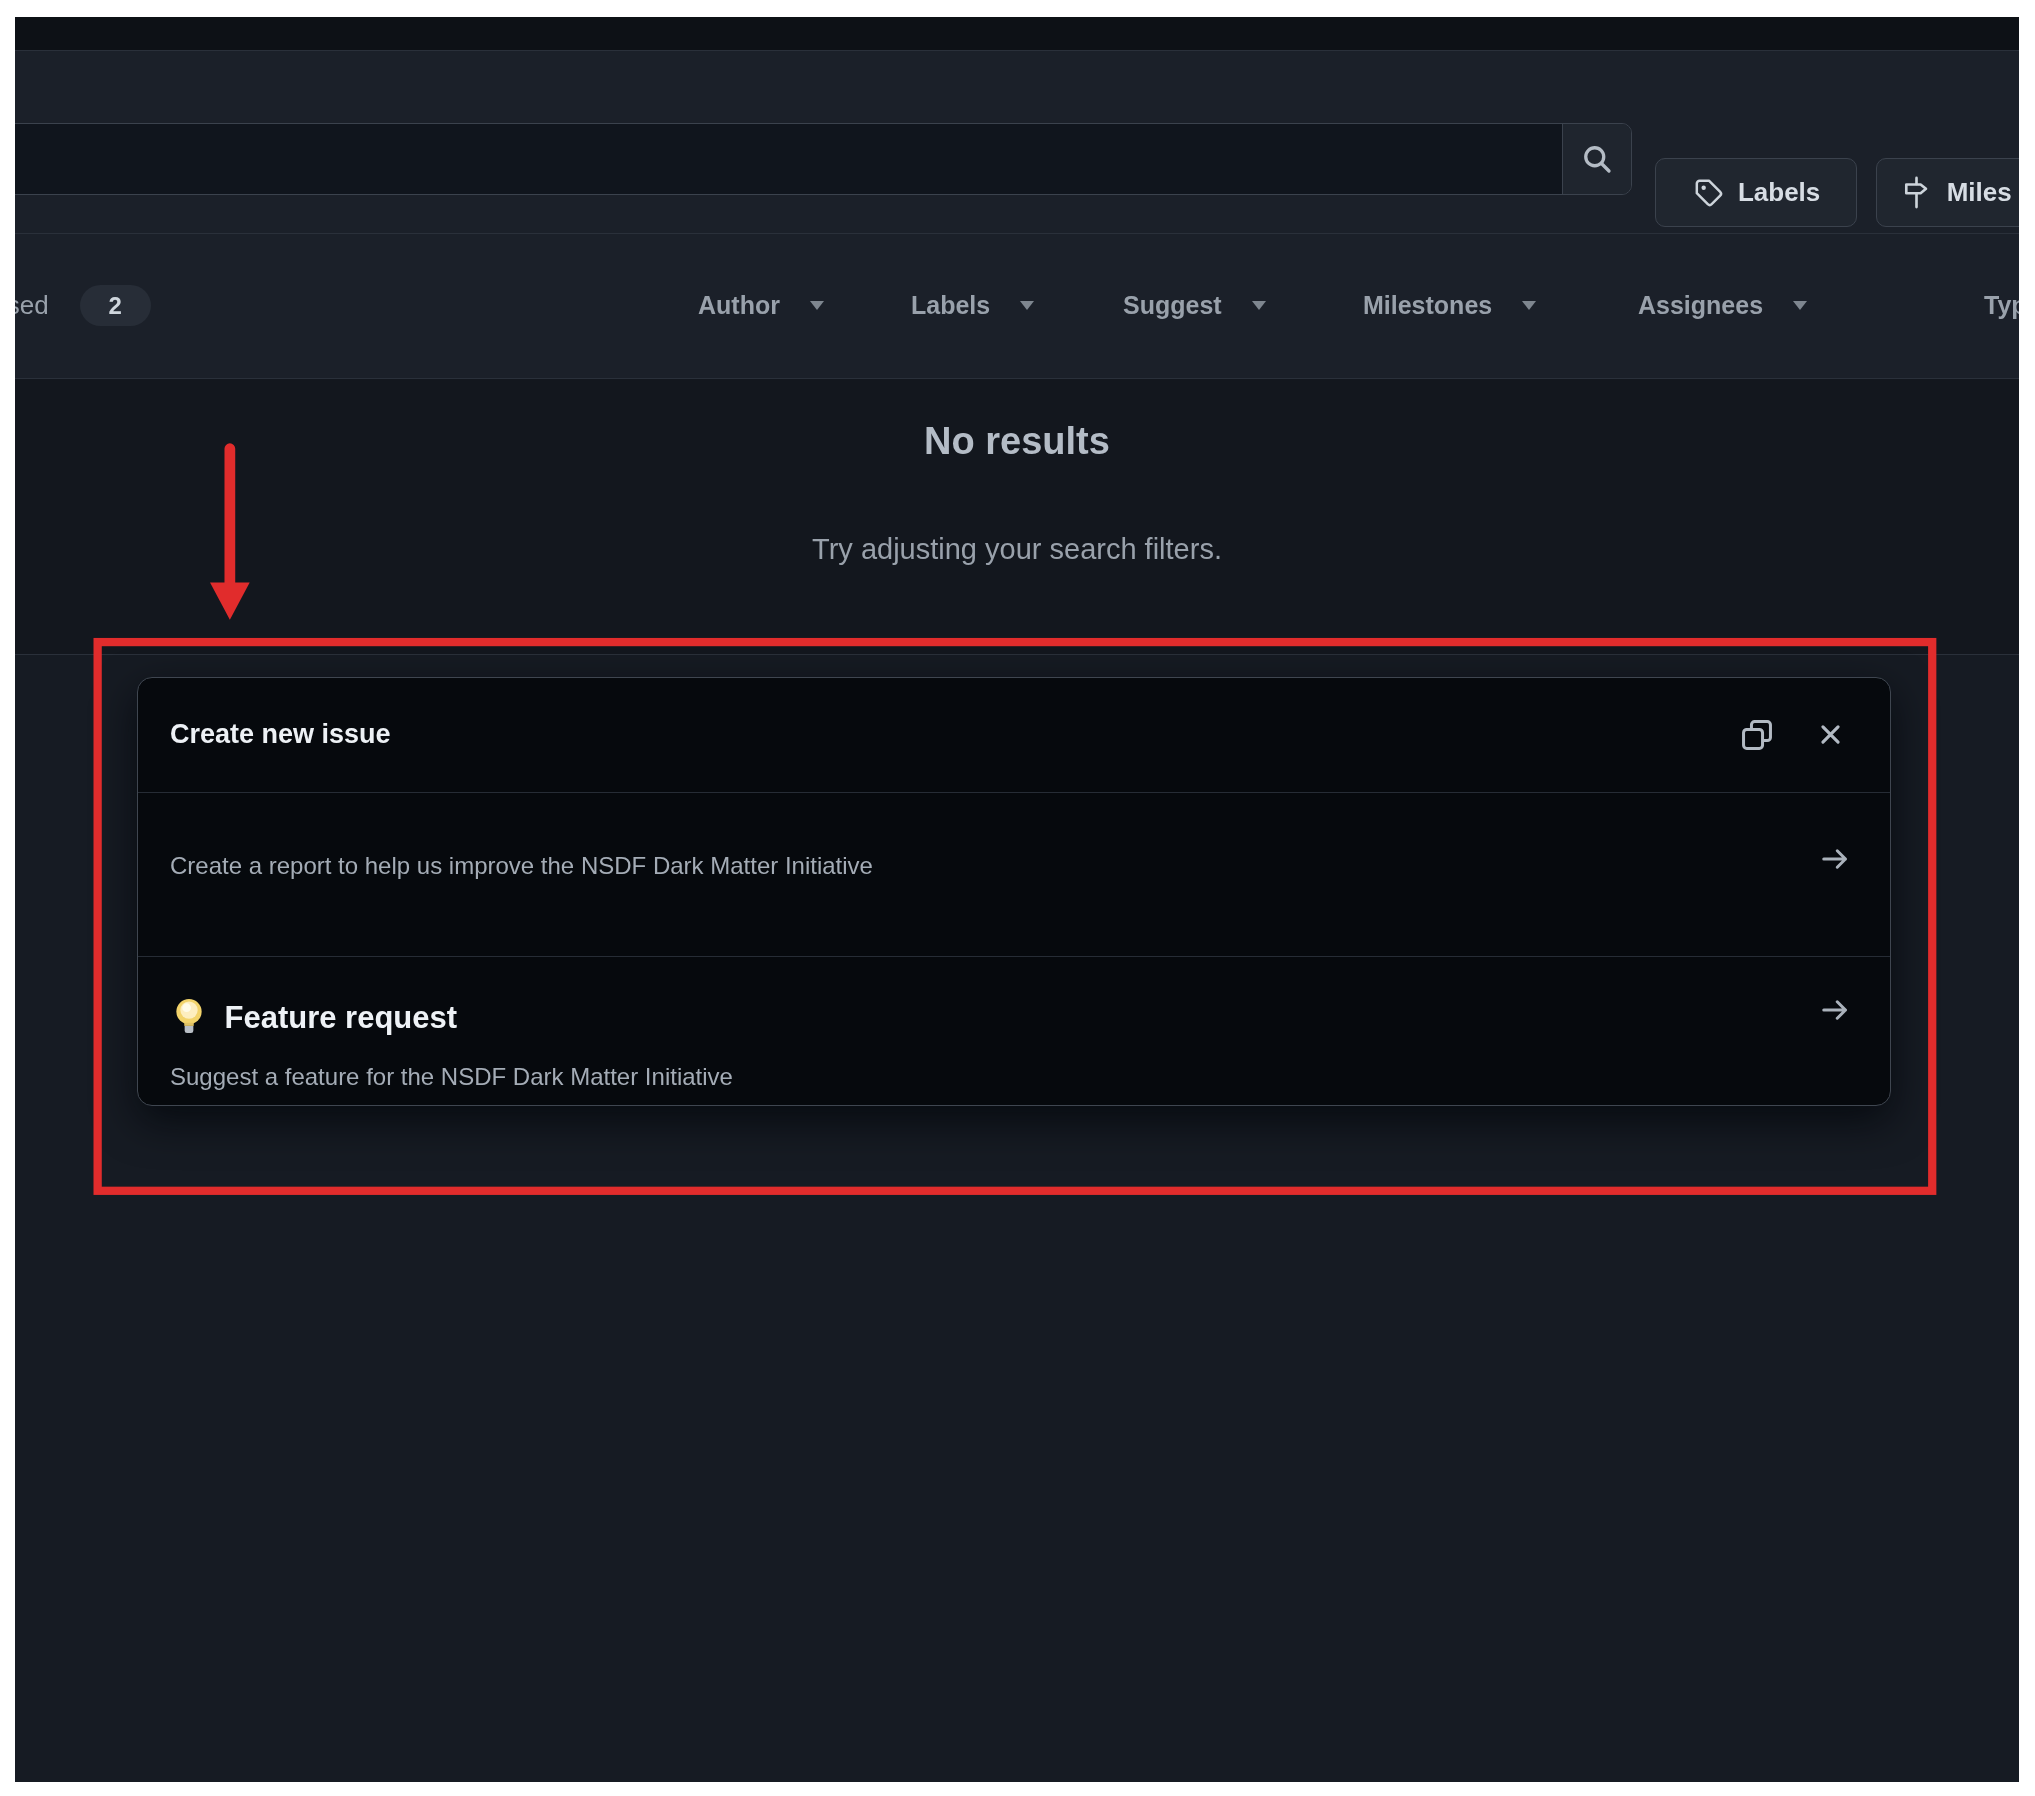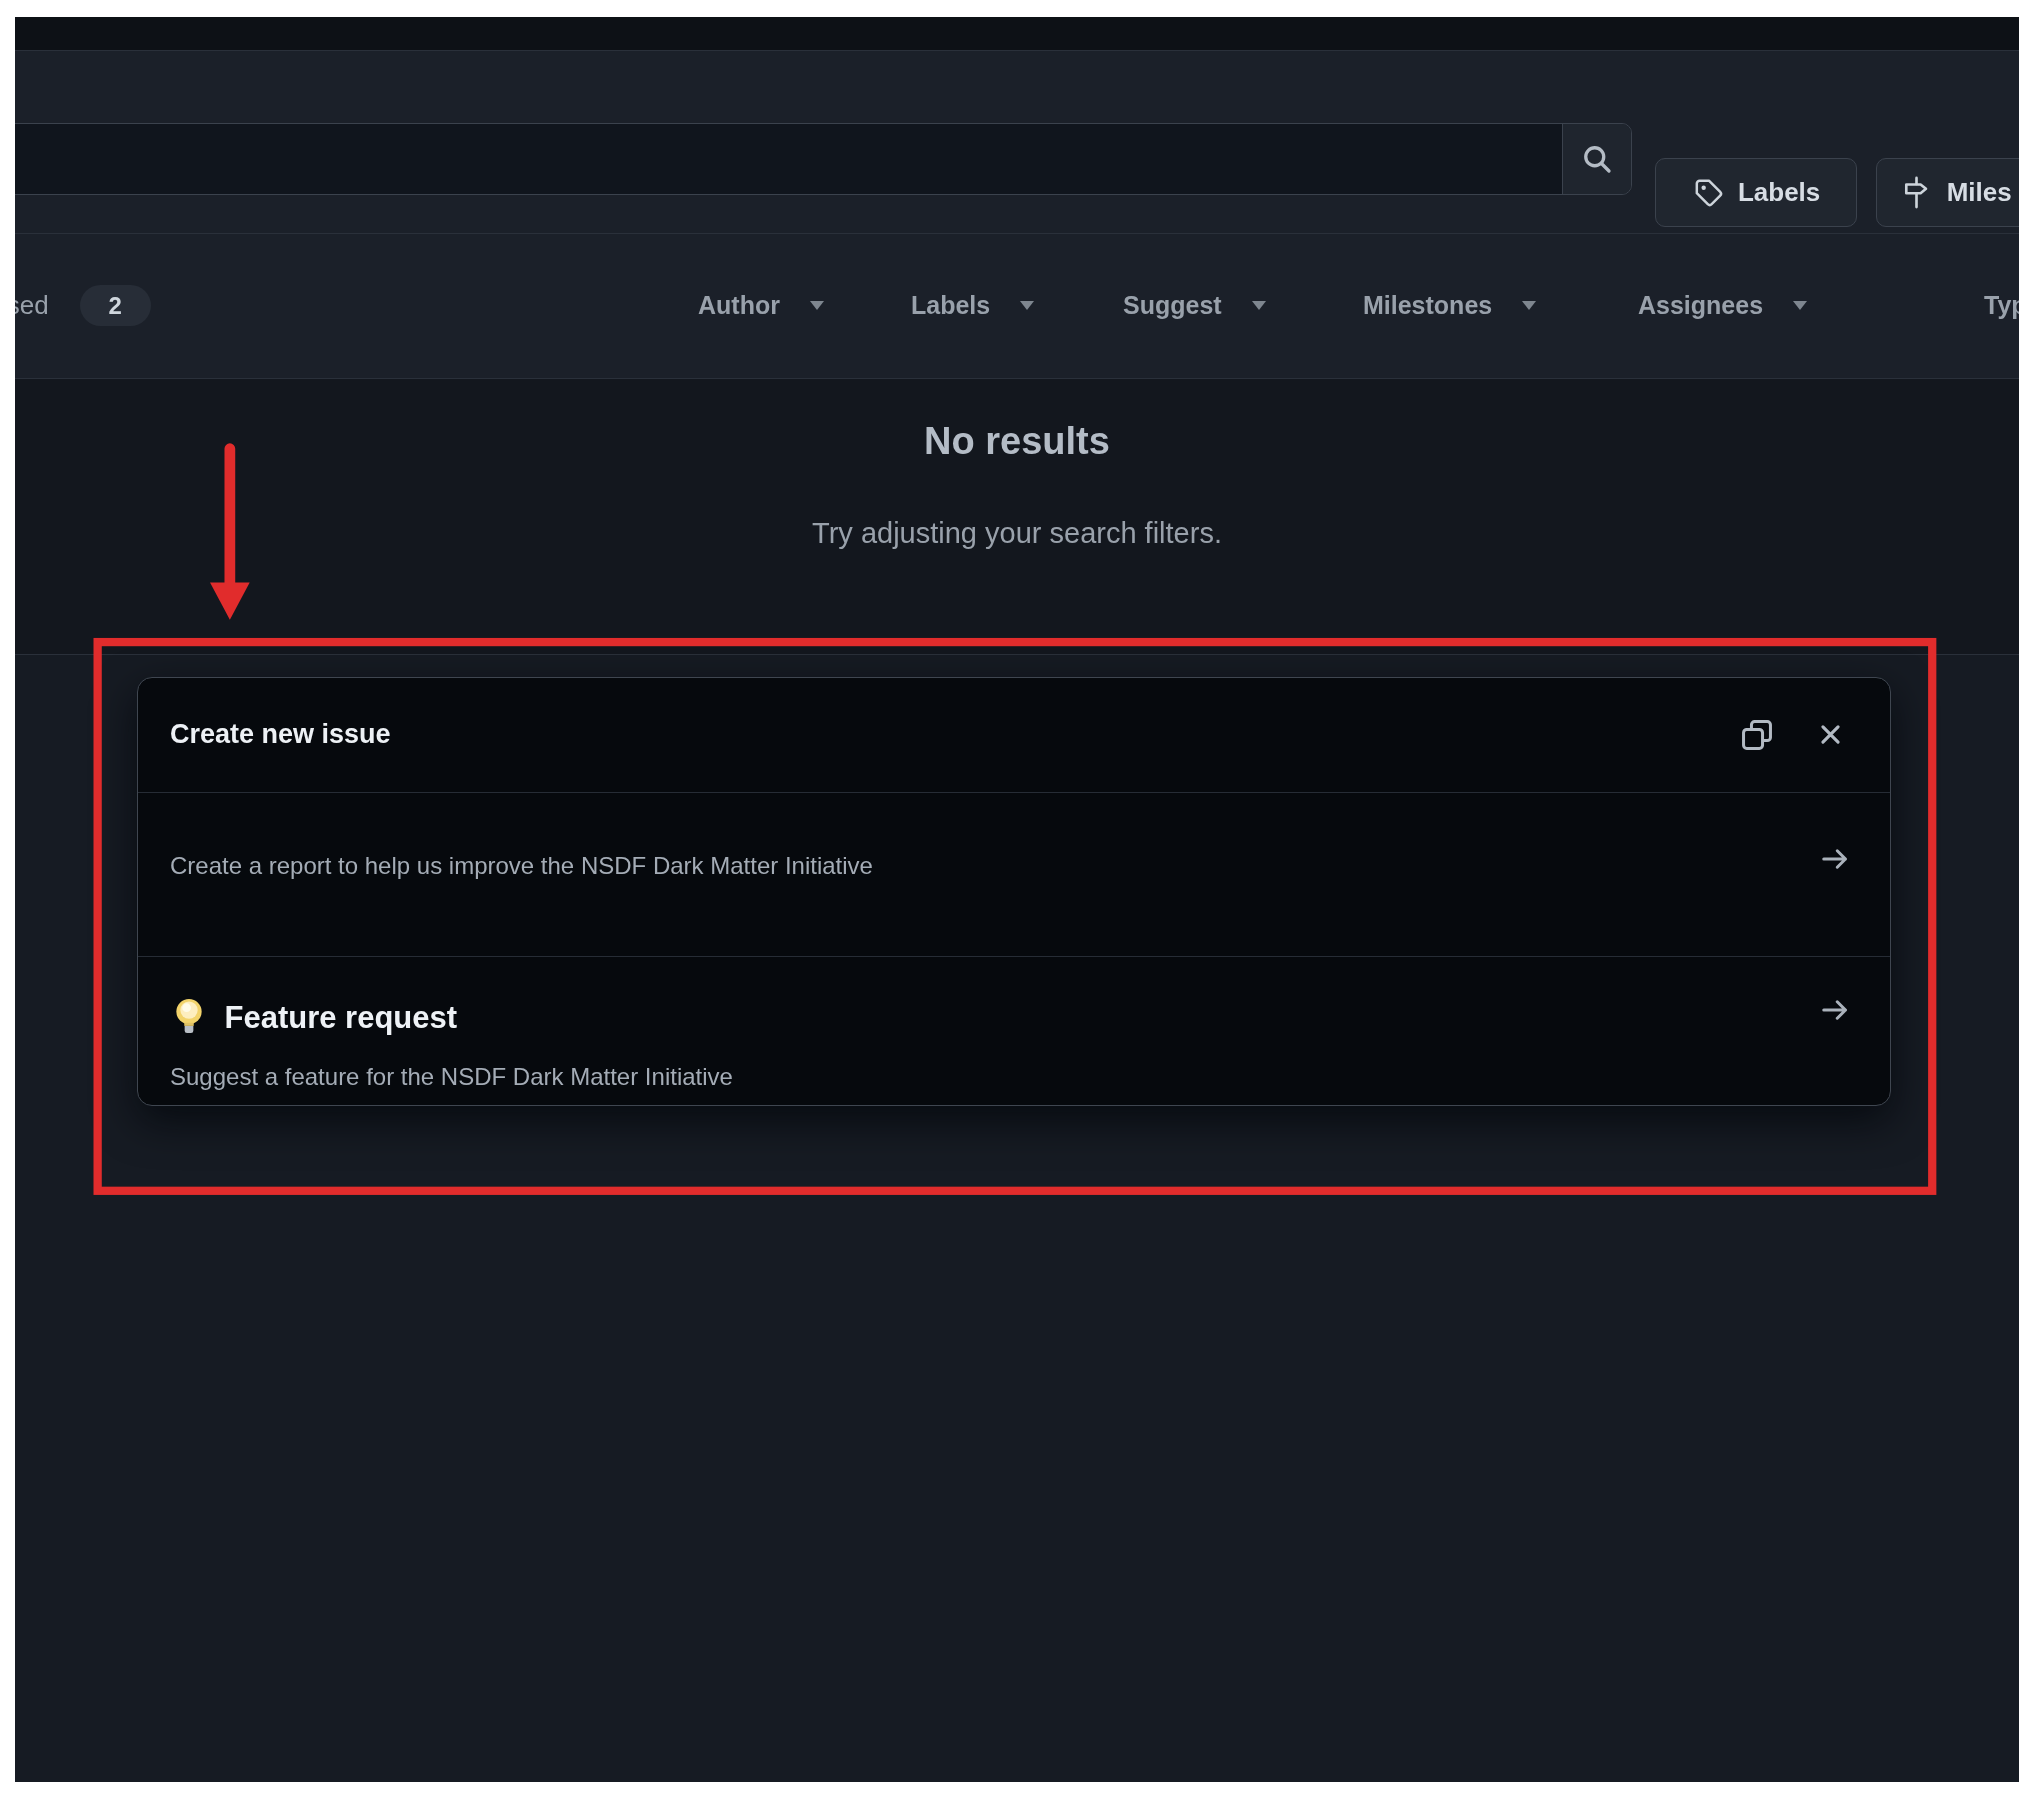--- a/index.html
+++ b/index.html
@@ -32,21 +32,21 @@
   .filter-bar{position:absolute;left:0;top:217px;width:100%;height:145px;background:#1b2029;border-bottom:1.7px solid #2a303a;box-sizing:border-box;}
   .closed-tab{position:absolute;left:-8.3px;top:0;height:100%;display:flex;align-items:center;gap:31px;cursor:pointer;}
   .closed-tab .txt{color:#99a1ab;font-size:26px;}
   .count-badge{min-width:71px;height:41px;border-radius:21.5px;background:#272d37;color:#cfd6dd;font-size:24px;font-weight:700;display:flex;align-items:center;justify-content:center;}
   .filter-item{position:absolute;top:0;height:100%;display:flex;align-items:center;gap:30px;cursor:pointer;}
   .filter-item .lbl{color:#99a1ab;font-size:25px;font-weight:600;white-space:nowrap;}
   .caret{width:0;height:0;border-left:7.4px solid transparent;border-right:7.4px solid transparent;border-top:9px solid #7e868f;}
   
   .empty-section{position:absolute;left:0;top:362px;width:100%;height:276px;background:#13171e;border-bottom:1.7px solid #2a303a;box-sizing:border-box;text-align:center;}
   .empty-title{margin-top:40px;color:#b4bcc6;font-size:38px;font-weight:700;line-height:45px;}
-  .empty-sub{margin-top:53px;color:#99a1ab;font-size:29px;}
+  .empty-sub{margin-top:69px;color:#99a1ab;font-size:29px;}
   .lower-section{position:absolute;left:0;top:638px;width:100%;height:1127px;background:#161b23;}
   
   .dialog{
     position:absolute;left:122px;top:660px;width:1754px;height:429px;box-sizing:border-box;
     background:#06090d;border:1.7px solid #3f4650;border-radius:15px;
     box-shadow:0 15px 41px rgba(1,4,9,0.7);overflow:hidden;
   }
   .dialog-header{height:115px;display:flex;align-items:center;padding:0 43px 0 32px;border-bottom:1.7px solid #262c35;box-sizing:border-box;justify-content:flex-end;}
   .dialog-title{color:#edf1f5;font-size:27px;font-weight:700;}
   .dialog-header-icons{margin-left:auto;display:flex;align-items:center;gap:38px;}

